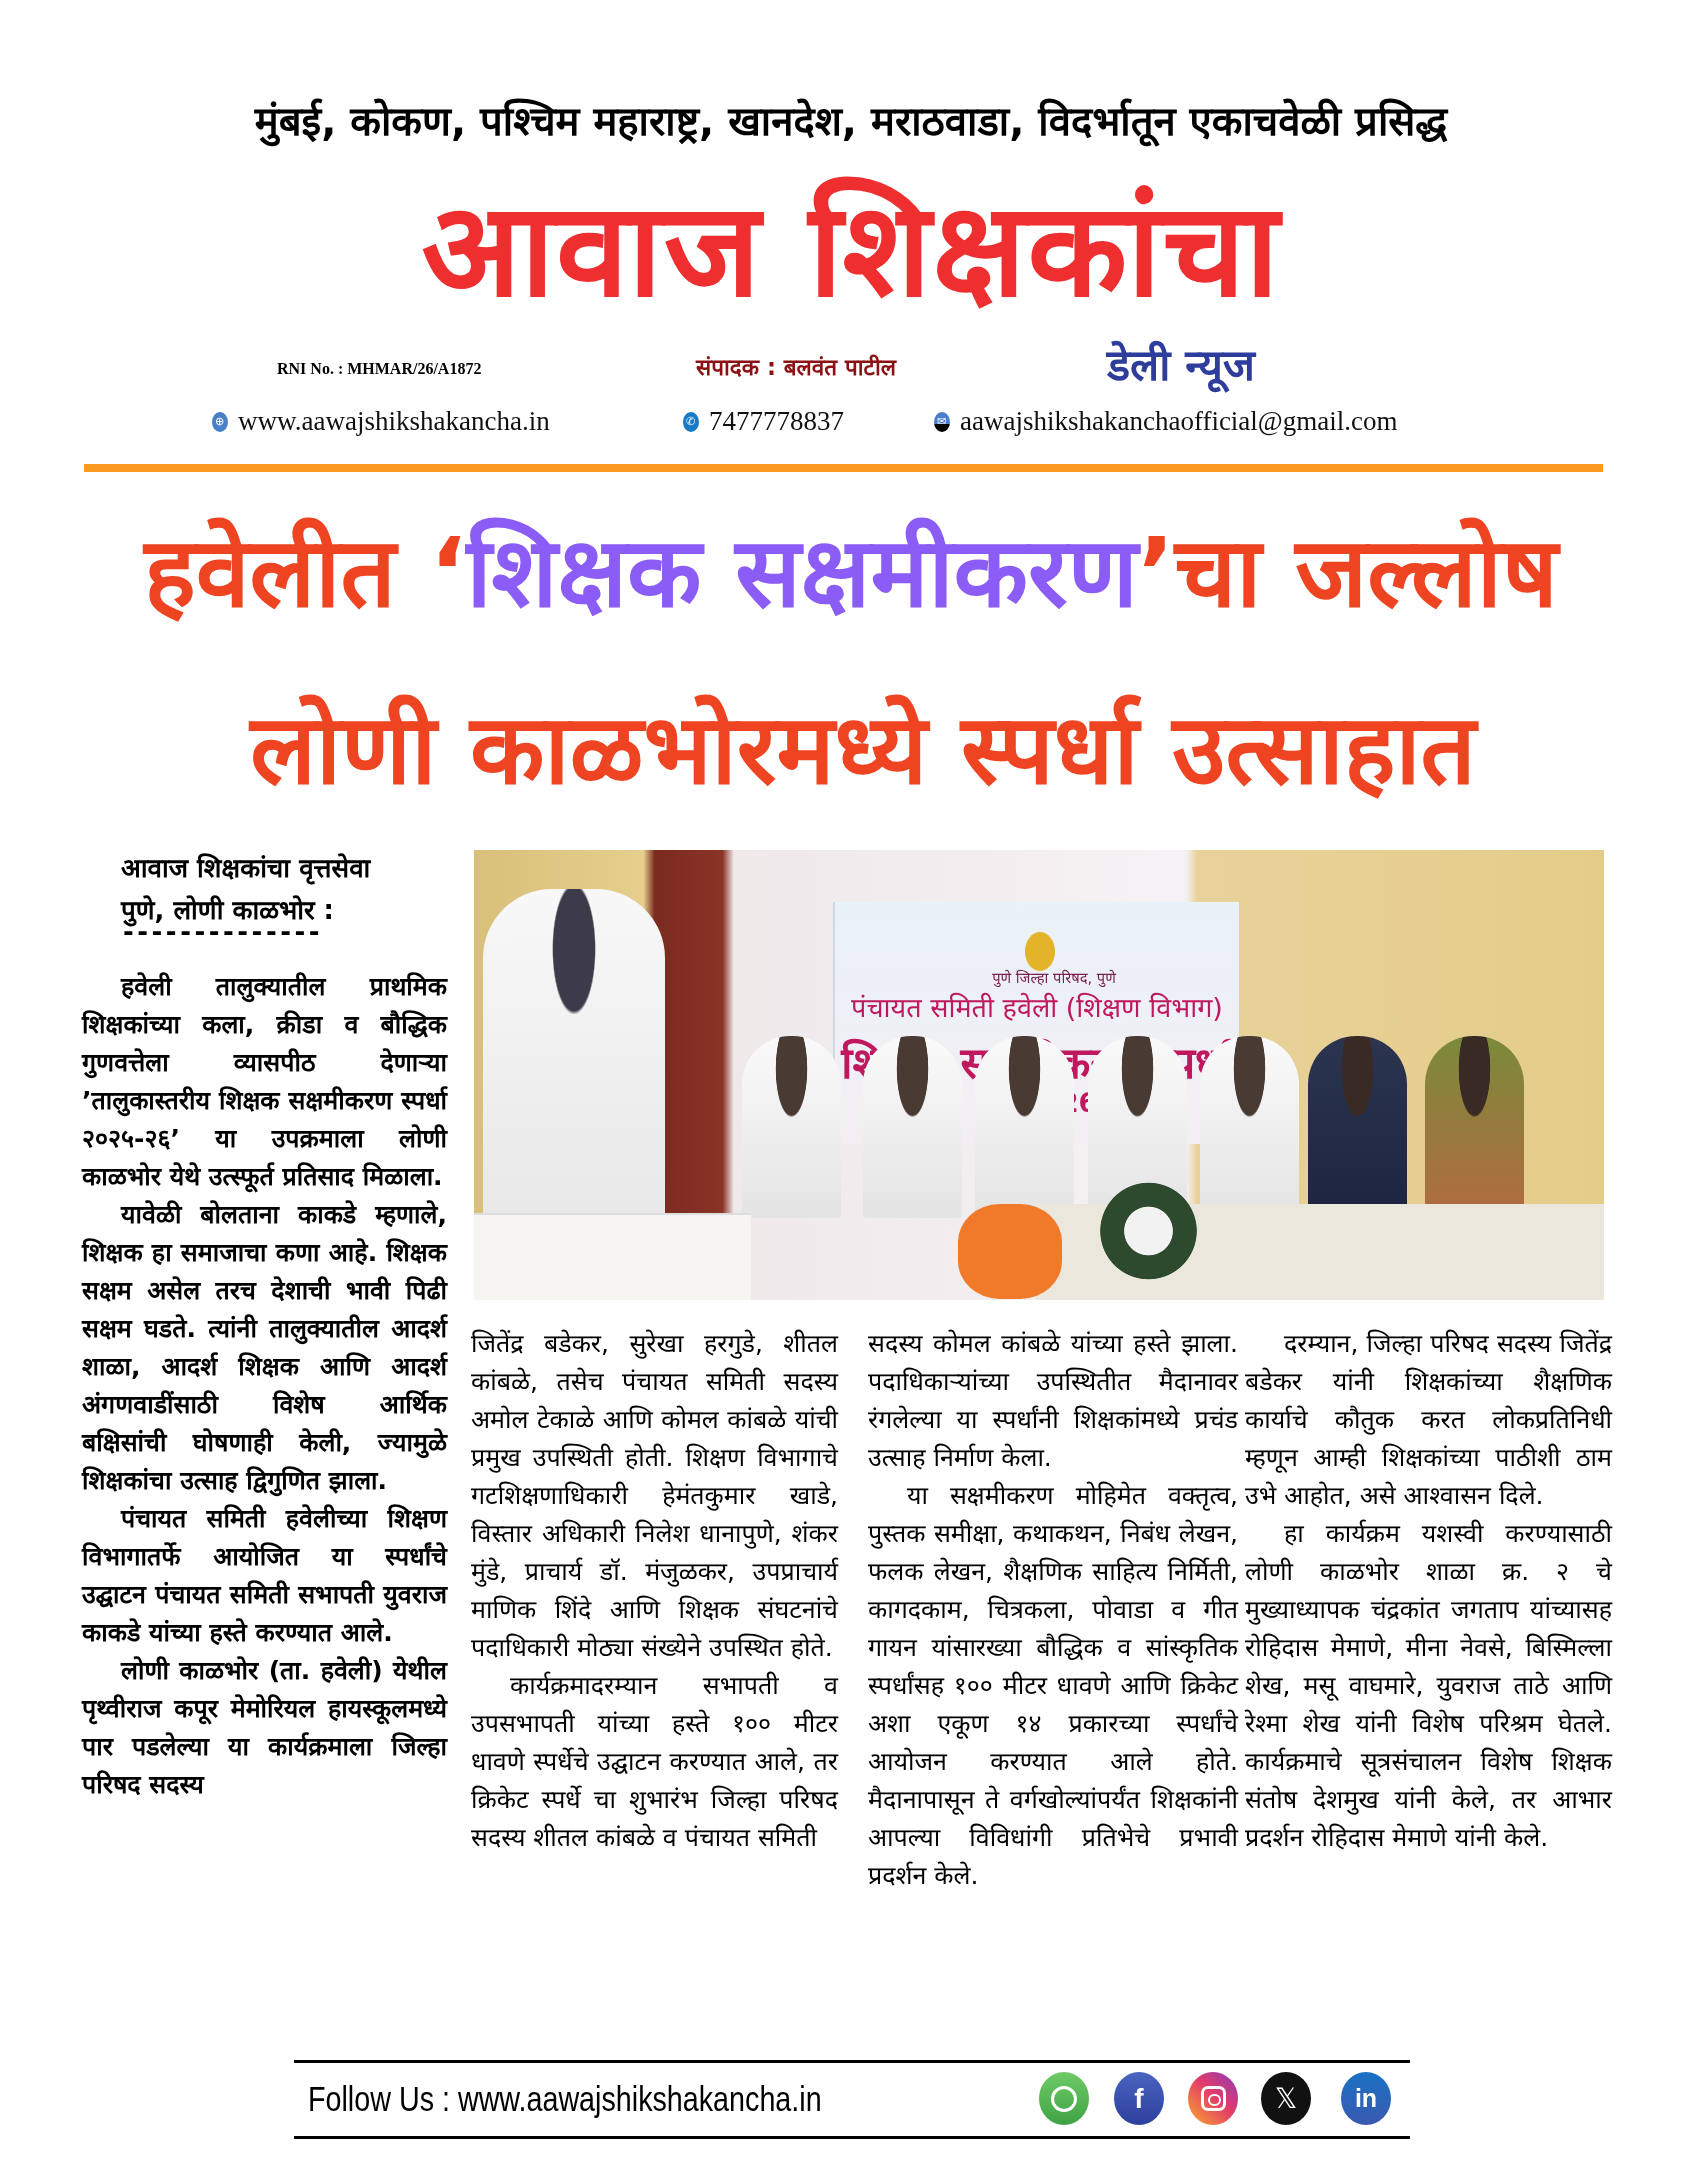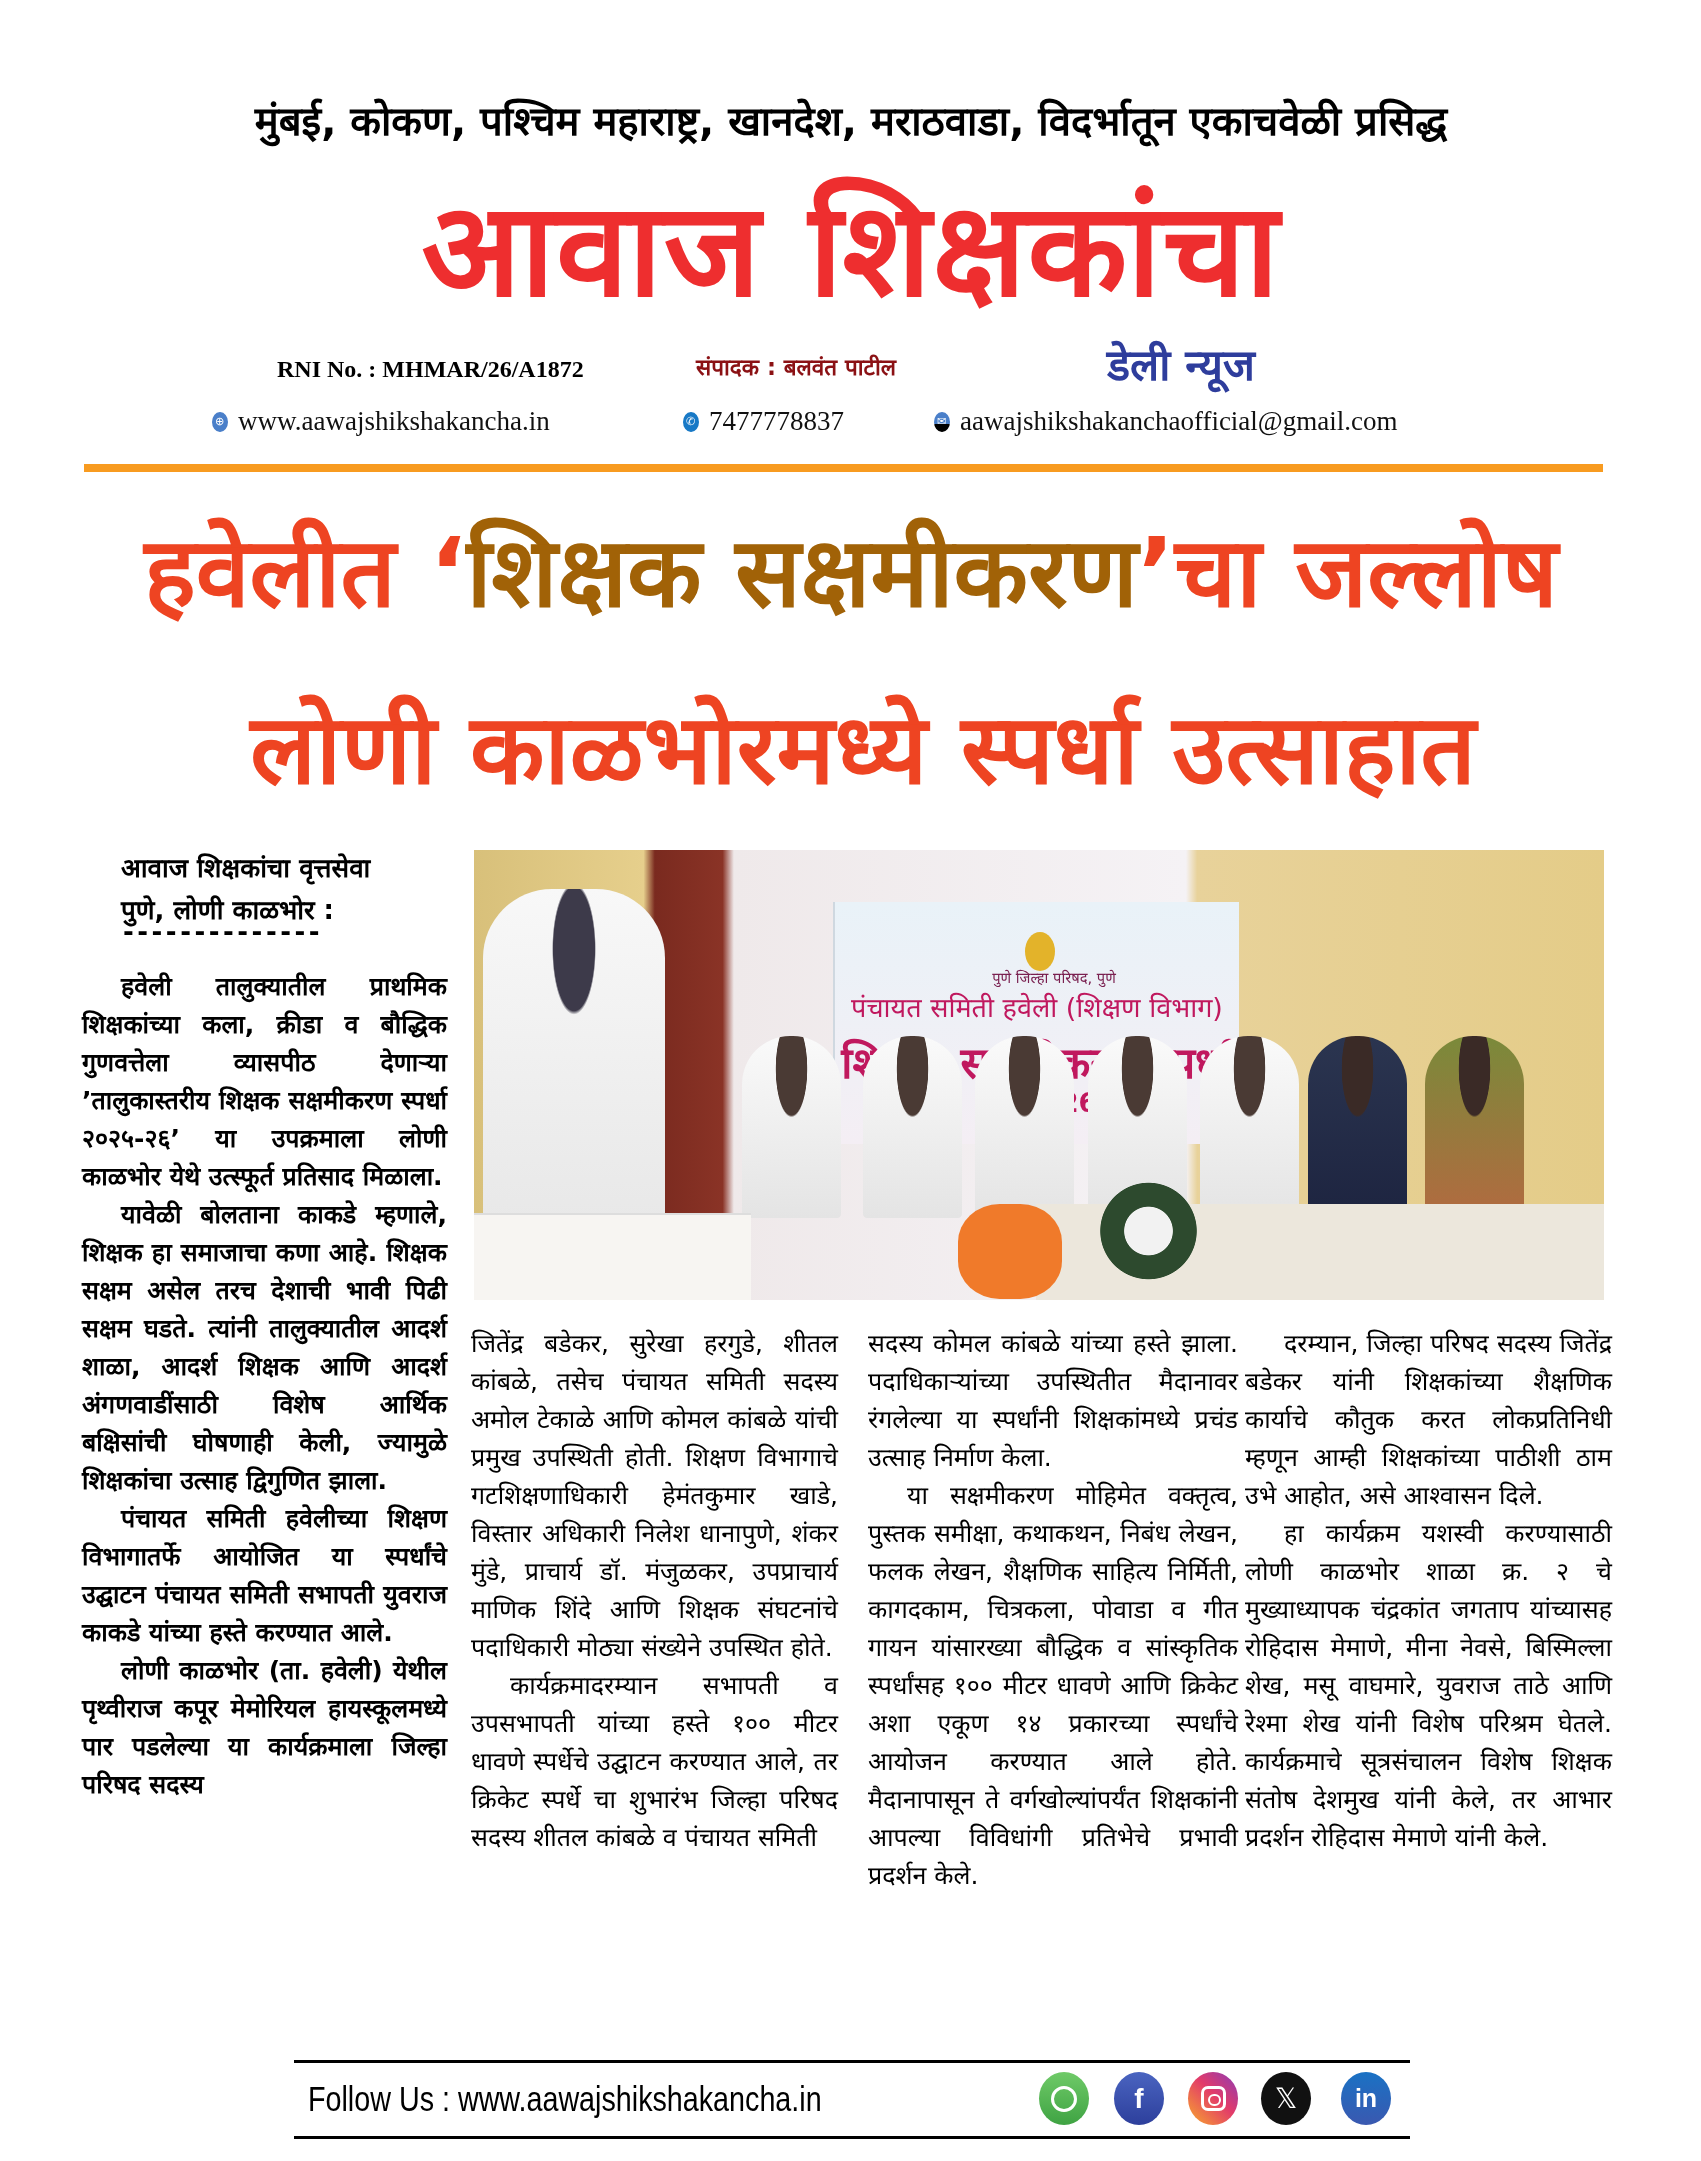--- a/index.html
+++ b/index.html
@@ -4,38 +4,38 @@
 <style>
   * { box-sizing: border-box; margin: 0; padding: 0; }
   html, body { width: 1702px; height: 2199px; background: #ffffff; overflow: hidden; }
   body { position: relative; font-family: "DejaVu Sans", sans-serif; color: #000; }
 
   .abs { position: absolute; }
 
   
   .tagline { left: 0; width: 1702px; top: 93px; text-align: center; font-size: 40px; font-weight: bold; line-height: 56px; color: #000; }
   .brand { left: 0; width: 1702px; top: 164px; text-align: center; font-size: 130px; font-weight: bold; line-height: 173px; color: #ee2e2f; letter-spacing: 1.7px; }
-  .rni { left: 277px; top: 354px; font-family: "Liberation Serif", serif; font-weight: bold; font-size: 24px; line-height: 30px; }
+  .rni { left: 277px; top: 354px; font-family: "Liberation Serif", serif; font-weight: bold; font-size: 16px; line-height: 30px; }
   .editor { left: 696px; top: 350px; font-size: 22.5px; font-weight: bold; color: #8b1114; line-height: 35px; }
   .daily { left: 1107px; top: 337px; font-size: 43px; font-weight: bold; color: #2e3d9c; line-height: 56px; }
 
   .contact { top: 404px; height: 35px; display: flex; align-items: center; font-family: "Liberation Serif", serif; font-size: 27px; color: #111; }
   .contact .ico { width: 15.6px; height: 20px; border-radius: 50%; margin-right: 10.4px; display: inline-flex; align-items: center; justify-content: center; color: #fff; font-size: 11.2px; }
   .c-web { left: 212px; }
   .c-phone { left: 683px; }
   .c-mail { left: 934px; }
   .ico-globe { background: #4a7fc9; }
   .ico-phone { background: #1879c6; }
   .ico-mail { background: linear-gradient(#4a7fc9 60%, #000 60%); }
 
   .orange-rule { left: 84px; top: 464px; width: 1519px; height: 8.2px; background: #f89b20; }
 
   
   .headline1 { left: 0; width: 1702px; top: 508px; text-align: center; font-size: 97px; font-weight: bold; line-height: 130px; color: #ee4422; white-space: nowrap; }
-  .headline1 .hl-mid { color: #a16207; }
+  .headline1 .hl-mid { color: #8b5cf6; }
   .headline2 { left: 0; width: 1702px; top: 685px; text-align: center; font-size: 97px; font-weight: bold; line-height: 130px; color: #ee4422; white-space: nowrap; padding-left: 24px; }
 
   
   .dateline { left: 121px; top: 847px; width: 329px; font-size: 26px; font-weight: bold; line-height: 42px; }
   .dash-rule { left: 123px; top: 919px; font-size: 26px; font-weight: bold; letter-spacing: 3.5px; line-height: 26px; }
 
   
   .photo { left: 474px; top: 850px; width: 1130px; height: 450px; overflow: hidden;
            background: linear-gradient(90deg, #d8c07a 0%, #e6cf8c 15%, #7a2a1f 16%, #8a3326 22%, #efe9ea 23%, #f5f2f5 63%, #e8d29a 64%, #e4cc88 100%); }
   .photo .banner { position: absolute; left: 359px; top: 52px; width: 406px; height: 242px; background: linear-gradient(#e9f2f8, #f4eef4); border-left: 2.6px solid #cfd8e0; }

